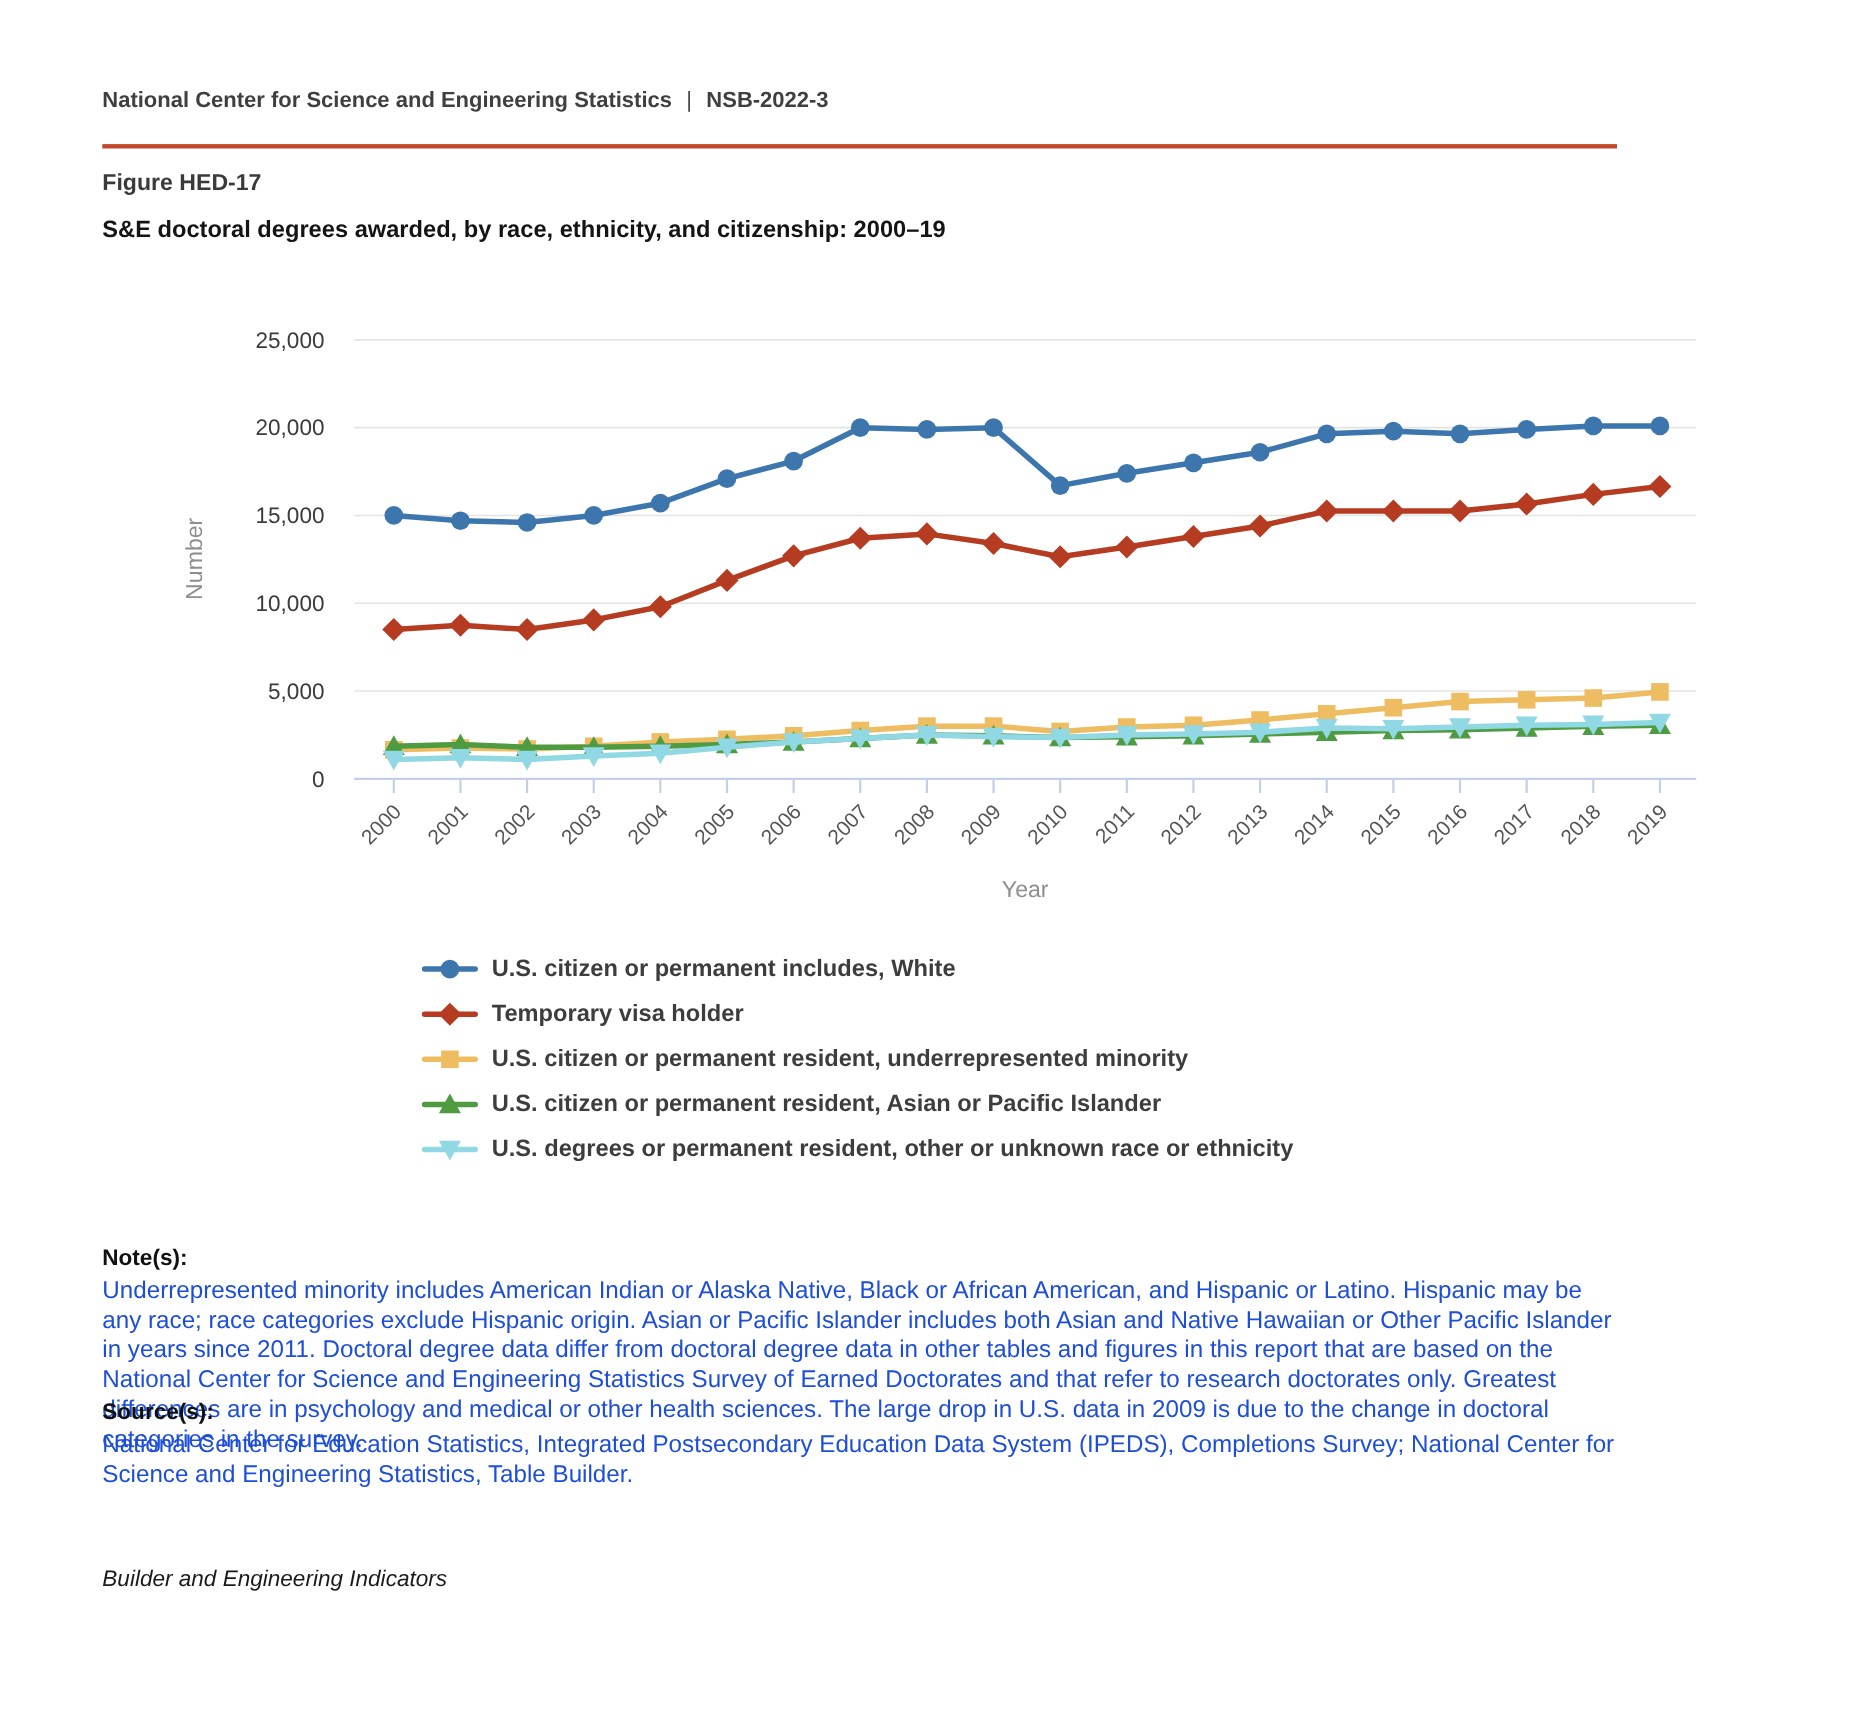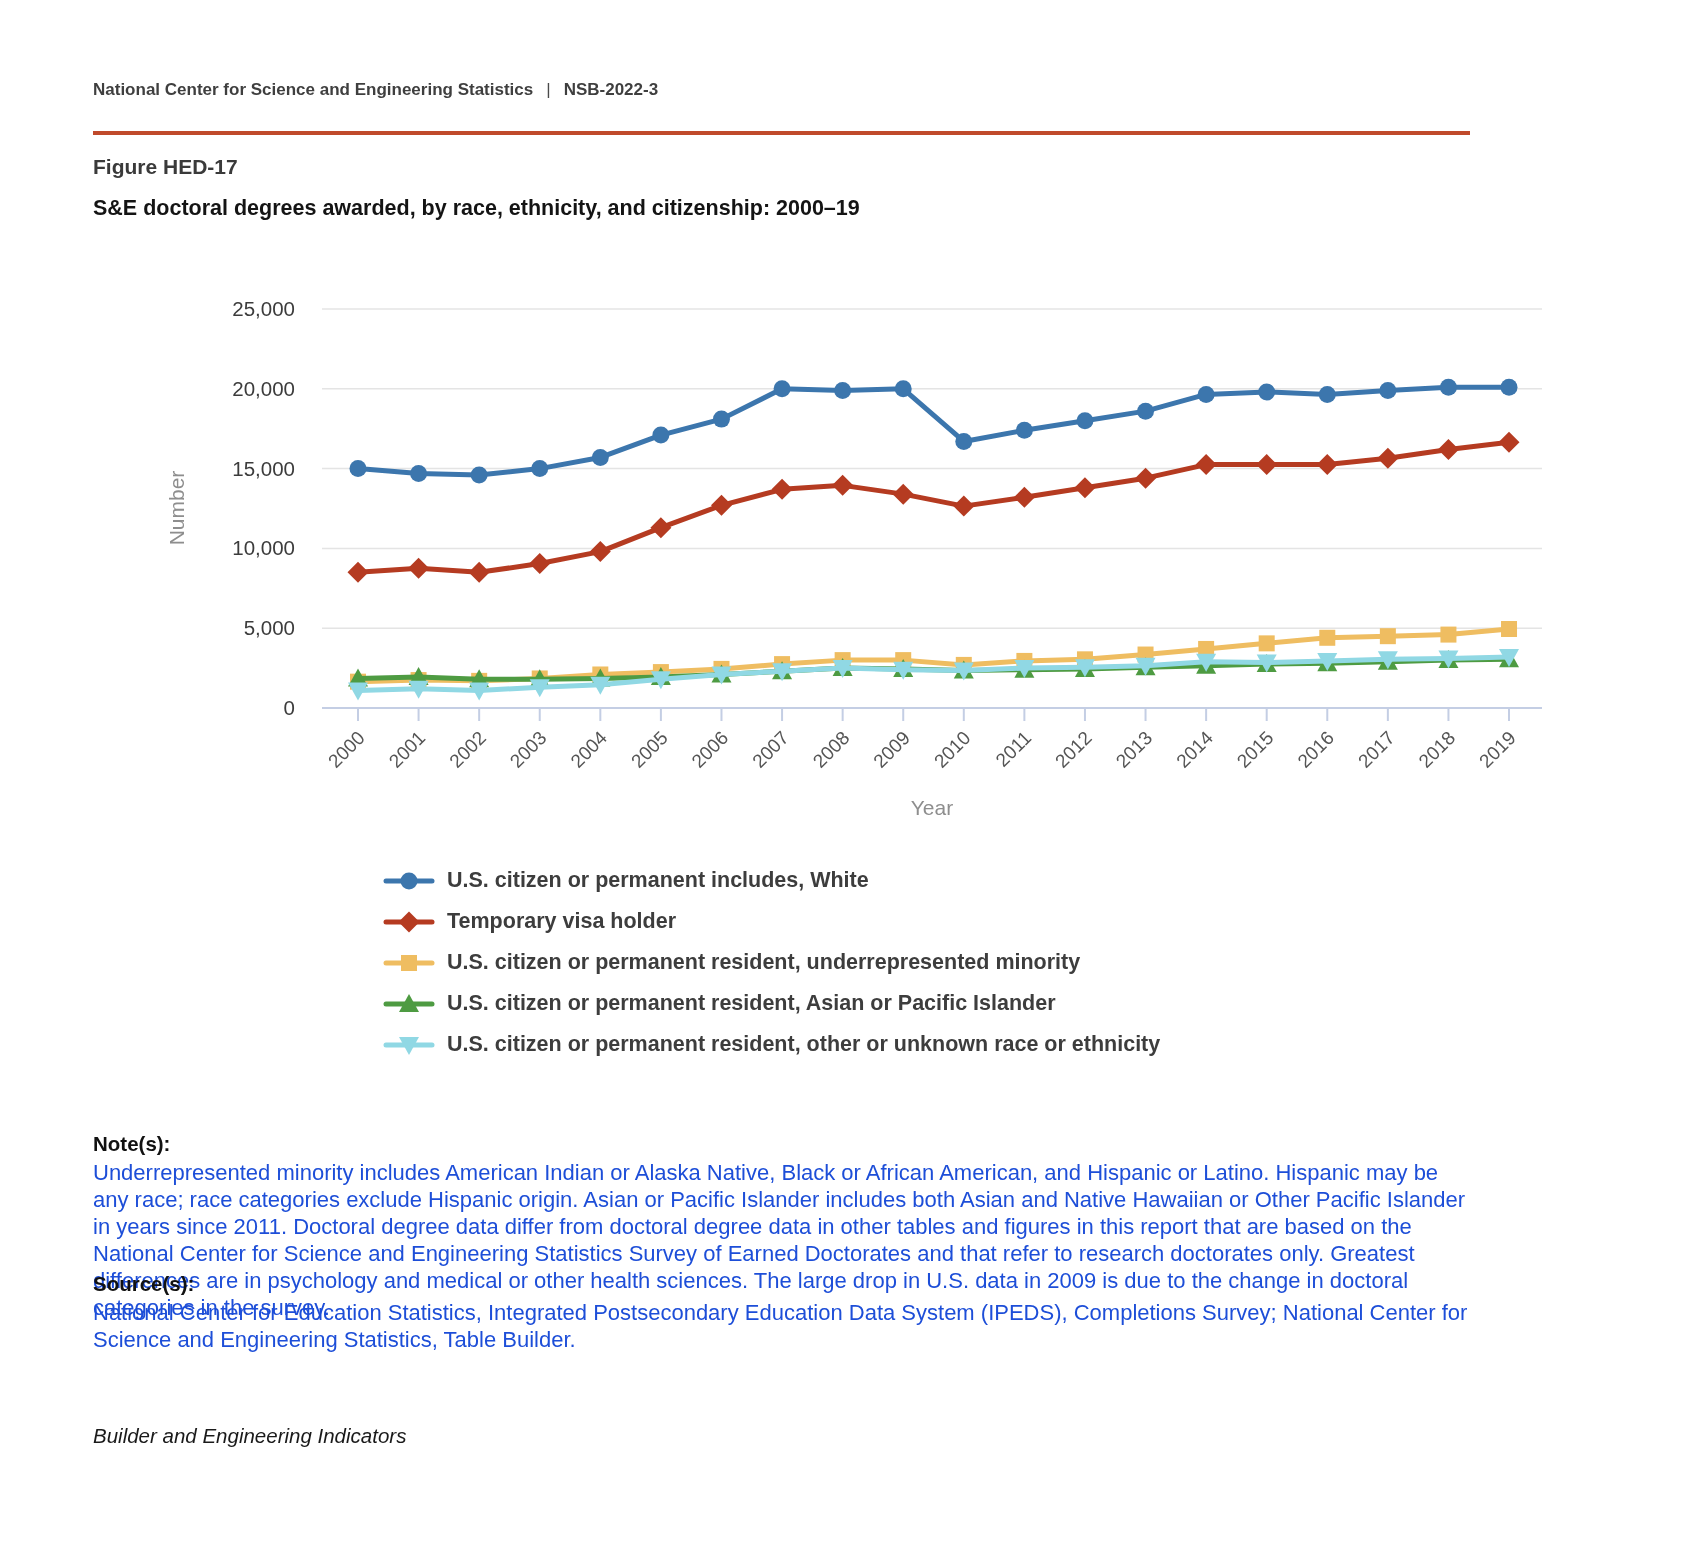--- a/index.html
+++ b/index.html
@@ -1,19 +1,19 @@
 <!DOCTYPE html>
 <html><head>
 <meta charset="utf-8">
 <style>
   html,body { margin:0; padding:0; background:#ffffff; }
   body { font-family: "Liberation Sans", "DejaVu Sans", sans-serif; }
   .page { position:relative; width:1700px; height:1563px; background:#ffffff; overflow:hidden; }
 
-  .report-header { position:absolute; left:93px; top:80px; font-size:17px; font-weight:600; color:#3f3f3f; }
+  .report-header { position:absolute; left:93px; top:80px; font-size:20px; font-weight:600; color:#3f3f3f; }
   .report-header .hsep { margin:0 13px; font-weight:400; color:#4a4a4a; }
   .rule { position:absolute; left:93px; top:131px; width:1377px; height:4px; background:#C04A2B; }
 
   .figure-label { position:absolute; left:93px; top:155px; font-size:21px; font-weight:700; color:#3a3a3a; }
   .figure-title { position:absolute; left:93px; top:196px; font-size:21.5px; font-weight:700; color:#141414; }
 
   #chart-svg { position:absolute; left:0; top:255px; }
 
   .legend { position:absolute; left:383px; top:860px; display:flex; flex-direction:column; }
   .legend-row { display:flex; align-items:center; height:41px; }
@@ -246,21 +246,21 @@
           <line x1="3" x2="49" y1="12" y2="12" stroke="#4E9B42" stroke-width="5" stroke-linecap="round"></line>
           <path d="M 26 2 L 36 20 L 16 20 Z" fill="#4E9B42"></path>
         </svg>
         <span class="legend-label">U.S. citizen or permanent resident, Asian or Pacific Islander</span>
       </div>
       <div class="legend-row">
         <svg width="52" height="24">
           <line x1="3" x2="49" y1="12" y2="12" stroke="#90D8E4" stroke-width="5" stroke-linecap="round"></line>
           <path d="M 26 22 L 36 4 L 16 4 Z" fill="#90D8E4"></path>
         </svg>
-        <span class="legend-label">U.S. citizen or permanent resident, other or unknown race or ethnicity</span>
+        <span class="legend-label">U.S. degrees or permanent resident, other or unknown race or ethnicity</span>
       </div>
     </div>
 
   <div class="notes">
     <div class="bold-label">Note(s):</div>
     <div class="body-text">Underrepresented minority includes American Indian or Alaska Native, Black or African American, and Hispanic or Latino. Hispanic may be any race; race categories exclude Hispanic origin. Asian or Pacific Islander includes both Asian and Native Hawaiian or Other Pacific Islander in years since 2011. Doctoral degree data differ from doctoral degree data in other tables and figures in this report that are based on the National Center for Science and Engineering Statistics Survey of Earned Doctorates and that refer to research doctorates only. Greatest differences are in psychology and medical or other health sciences. The large drop in U.S. data in 2009 is due to the change in doctoral categories in the survey.</div>
   </div>
 
   <div class="sources">
     <div class="bold-label">Source(s):</div>

